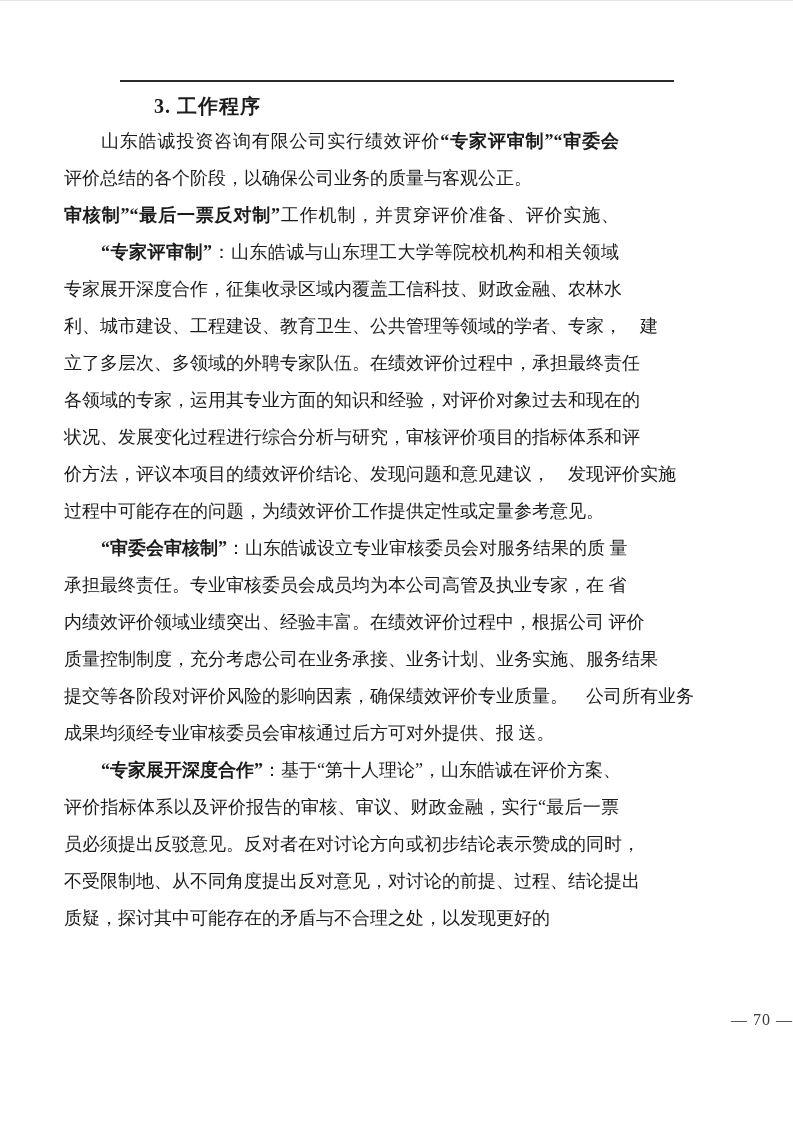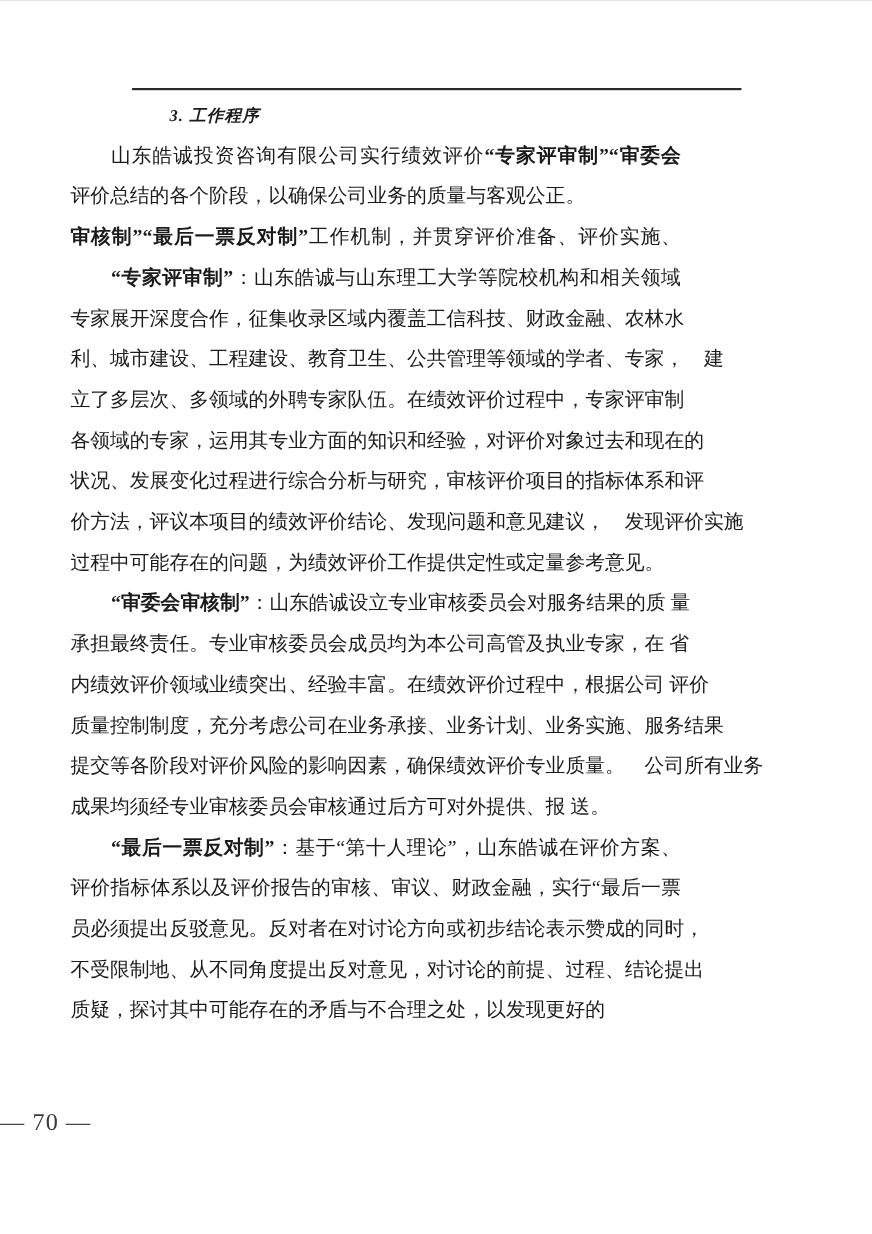--- a/index.html
+++ b/index.html
@@ -25,24 +25,23 @@
     border-top: 1px solid var(--edge);
   }
   .header-rule {
     margin: 79px 0 0 120px;
     width: 554px;
     border-top: 2px solid var(--rule);
   }
   .heading {
     margin: 7px 0 0 120px;
     padding-left: 34px;
-    font-size: 15px;
+    font-size: 20px;
     line-height: 34px;
     font-weight: bold;
-    font-style: italic;
     letter-spacing: 1px;
   }
   .body-col {
     margin-left: 64px;
     width: 555px;
   }
   .line {
     height: 37px;
     line-height: 37px;
     font-size: 18px;
@@ -50,22 +49,22 @@
     text-align-last: justify;
     white-space: nowrap;
     overflow: visible;
   }
   .line.first { text-indent: 37px; }
   .line.last { text-align-last: left; }
   .bold { font-weight: bold; }
   .footer {
     margin-top: 72px;
     width: 793px;
-    text-align: left;
-    font-size: 22px;
+    text-align: right;
+    font-size: 16px;
     line-height: 22px;
     color: var(--footer);
     letter-spacing: 1px;
   }
 </style>
 </head>
 <body>
 
 <div class="page">
   <div class="header-rule"></div>
@@ -73,36 +72,36 @@
   <div class="body-col">
       <div>
         <div class="line first"><span>山东皓诚投资咨询有限公司实行绩效评价</span><span class="bold">“专家评审制”“审委会</span></div>
         <div class="line last"><span>评价总结的各个阶段，以确保公司业务的质量与客观公正。</span></div>
         <div class="line"><span class="bold">审核制”“最后一票反对制”</span><span>工作机制，并贯穿评价准备、评价实施、</span></div>
       </div>
       <div>
         <div class="line first"><span class="bold">“专家评审制”</span><span>：山东皓诚与山东理工大学等院校机构和相关领域</span></div>
         <div class="line"><span>专家展开深度合作，征集收录区域内覆盖工信科技、财政金融、农林水</span></div>
         <div class="line"><span>利、城市建设、工程建设、教育卫生、公共管理等领域的学者、专家，　建</span></div>
-        <div class="line"><span>立了多层次、多领域的外聘专家队伍。在绩效评价过程中，专家评审制</span></div>
+        <div class="line"><span>立了多层次、多领域的外聘专家队伍。在绩效评价过程中，承担最终责任</span></div>
         <div class="line"><span>各领域的专家，运用其专业方面的知识和经验，对评价对象过去和现在的</span></div>
         <div class="line"><span>状况、发展变化过程进行综合分析与研究，审核评价项目的指标体系和评</span></div>
         <div class="line"><span>价方法，评议本项目的绩效评价结论、发现问题和意见建议，　发现评价实施</span></div>
         <div class="line last"><span>过程中可能存在的问题，为绩效评价工作提供定性或定量参考意见。</span></div>
       </div>
       <div>
         <div class="line first"><span class="bold">“审委会审核制”</span><span>：山东皓诚设立专业审核委员会对服务结果的质 量</span></div>
         <div class="line"><span>承担最终责任。专业审核委员会成员均为本公司高管及执业专家，在 省</span></div>
         <div class="line"><span>内绩效评价领域业绩突出、经验丰富。在绩效评价过程中，根据公司 评价</span></div>
         <div class="line"><span>质量控制制度，充分考虑公司在业务承接、业务计划、业务实施、服务结果</span></div>
         <div class="line"><span>提交等各阶段对评价风险的影响因素，确保绩效评价专业质量。　公司所有业务</span></div>
         <div class="line last"><span>成果均须经专业审核委员会审核通过后方可对外提供、报 送。</span></div>
       </div>
       <div>
-        <div class="line first"><span class="bold">“最后一票反对制”</span><span>：基于“第十人理论”，山东皓诚在评价方案、</span></div>
+        <div class="line first"><span class="bold">“专家展开深度合作”</span><span>：基于“第十人理论”，山东皓诚在评价方案、</span></div>
         <div class="line"><span>评价指标体系以及评价报告的审核、审议、财政金融，实行“最后一票</span></div>
         <div class="line"><span>员必须提出反驳意见。反对者在对讨论方向或初步结论表示赞成的同时，</span></div>
         <div class="line"><span>不受限制地、从不同角度提出反对意见，对讨论的前提、过程、结论提出</span></div>
         <div class="line last"><span>质疑，探讨其中可能存在的矛盾与不合理之处，以发现更好的</span></div>
       </div>
     </div>
   <div class="footer">— 70 —</div>
 </div>
 
 </body></html>

